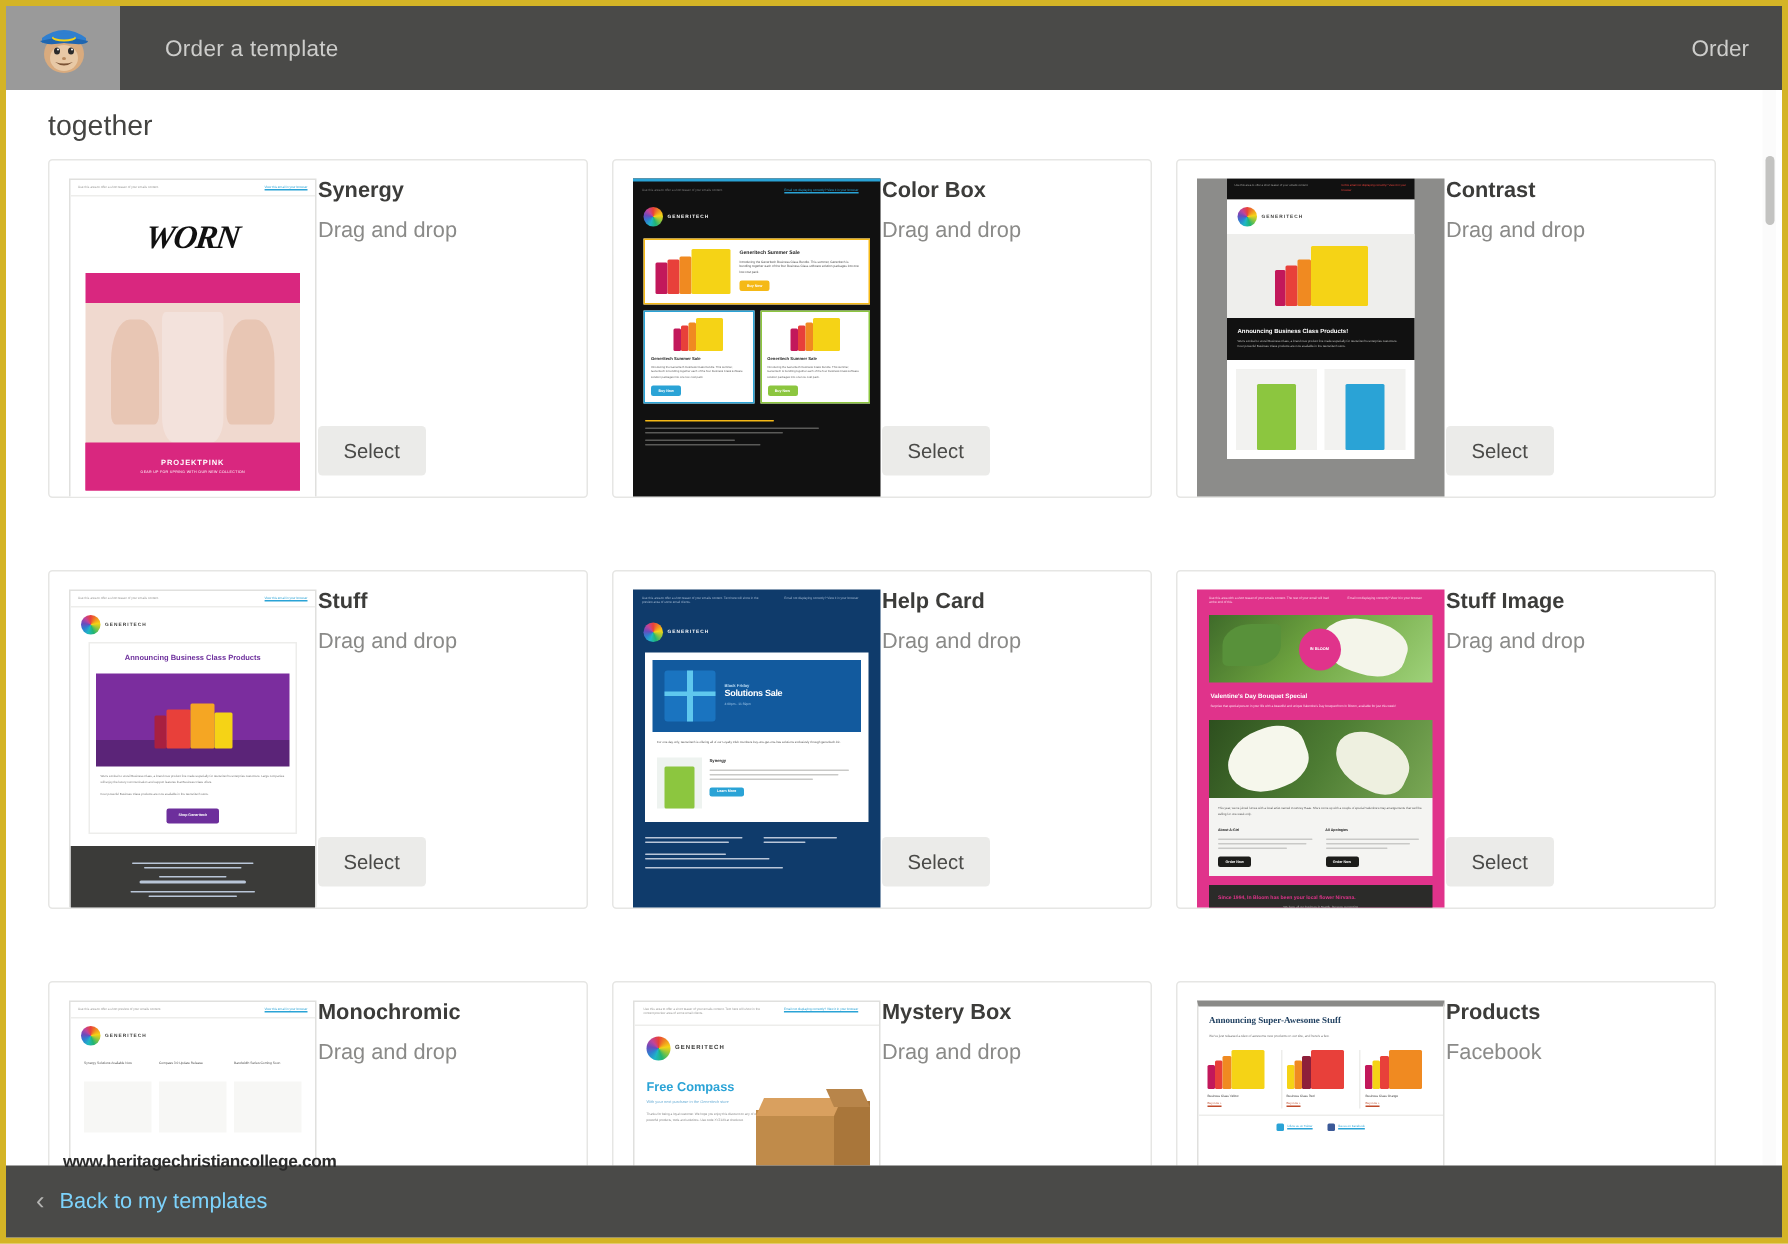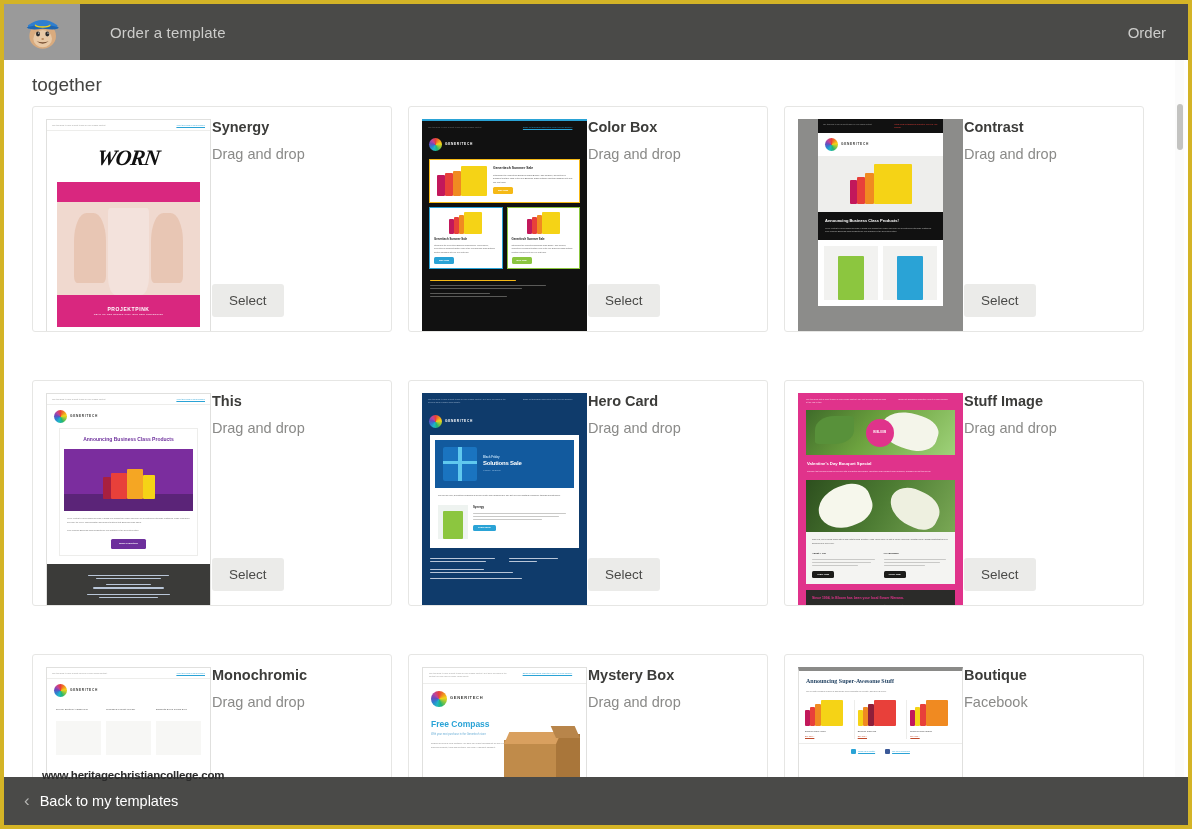--- a/index.html
+++ b/index.html
@@ -66,21 +66,21 @@
     background: #ebebe9; border: none; border-radius: 3px;
     padding: 9px 17px; font-size: 13.5px; color: #4a4a48;
     font-family: "Liberation Sans", sans-serif; cursor: pointer;
   }
   
   .bottombar {
     position: absolute; left: 0; right: 0; bottom: 0; height: 48px;
     background: #4a4a48; display: flex; align-items: center; padding-left: 20px;
   }
   .chev { color: #b5b5b3; font-size: 17px; margin-right: 10px; }
-  .back-label { color: #ffffff; font-size: 14.5px; cursor: pointer; }
+  .back-label { color: #7dd3fc; font-size: 14.5px; cursor: pointer; }
   .watermark {
     position: absolute; left: 38px; bottom: 44px;
     font-size: 11.5px; font-weight: bold; color: #2b2b2b;
     letter-spacing: -0.2px; white-space: nowrap; z-index: 50;
   }
   
   .scrollbar-track {
     position: absolute; top: 56px; right: 4px; bottom: 48px; width: 9px;
     background: #fbfbfb;
   }
@@ -306,21 +306,21 @@
               <div class="txtline w" style="width:60%;margin:2px auto;"></div>
               <div class="txtline w" style="width:48%;margin:2px auto;"></div>
               <div class="txtline w" style="width:34%;margin:5px auto 2px;"></div>
               <div class="txtline w" style="width:52%;margin:2px auto;"></div>
               <div class="txtline w" style="width:62%;margin:5px auto 2px;"></div>
               <div class="txtline w" style="width:44%;margin:2px auto;"></div>
             </div>
           </div>
         </div>
         <div class="meta">
-          <div class="tpl-name">This</div>
+          <div class="tpl-name">Stuff</div>
           <div class="tpl-type">Drag and drop</div>
           <button class="select-btn">Select</button>
         </div>
       </div>
 
       <div class="card">
         <div class="thumb-wrap">
           <div class="thumb noborder" style="background:#0f3b6b;">
             <div class="preheader" style="border-bottom:none;color:#9fb6d0;padding:5px 6px;">
               <span style="width:54%">Use this area to offer a short teaser of your emails content. Text here will show in the preview area of some email clients.</span>
@@ -367,21 +367,21 @@
                   <div class="txtline w" style="width:40%;"></div>
                 </div>
               </div>
               <div class="txtline w" style="width:36%;margin-top:5px;"></div>
               <div class="txtline w" style="width:56%;"></div>
               <div class="txtline w" style="width:62%;margin-top:5px;"></div>
             </div>
           </div>
         </div>
         <div class="meta">
-          <div class="tpl-name">Hero Card</div>
+          <div class="tpl-name">Help Card</div>
           <div class="tpl-type">Drag and drop</div>
           <button class="select-btn">Select</button>
         </div>
       </div>
 
       <div class="card">
         <div class="thumb-wrap">
           <div class="thumb noborder" style="background:#e0338b;">
             <div class="preheader" style="border-bottom:none;color:#fbd0e4;padding:5px 8px;">
               <span style="width:55%">Use this area with a short teaser of your emails content. The rest of your email will load at the end of this.</span>
@@ -551,21 +551,21 @@
                 <span style="font-size:2px;color:#2aa3d6;text-decoration:underline;">follow us on Twitter</span>
               </span>
               <span style="display:flex;align-items:center;gap:2px;">
                 <span style="width:5px;height:5px;background:#3b5998;display:inline-block;border-radius:1px;"></span>
                 <span style="font-size:2px;color:#2aa3d6;text-decoration:underline;">like us on Facebook</span>
               </span>
             </div>
           </div>
         </div>
         <div class="meta">
-          <div class="tpl-name">Boutique</div>
+          <div class="tpl-name">Products</div>
           <div class="tpl-type">Facebook</div>
 
         </div>
       </div>
 
     </div>
   </div>
 
   <div class="scrollbar-track"></div>
   <div class="scrollbar-thumb"></div>

